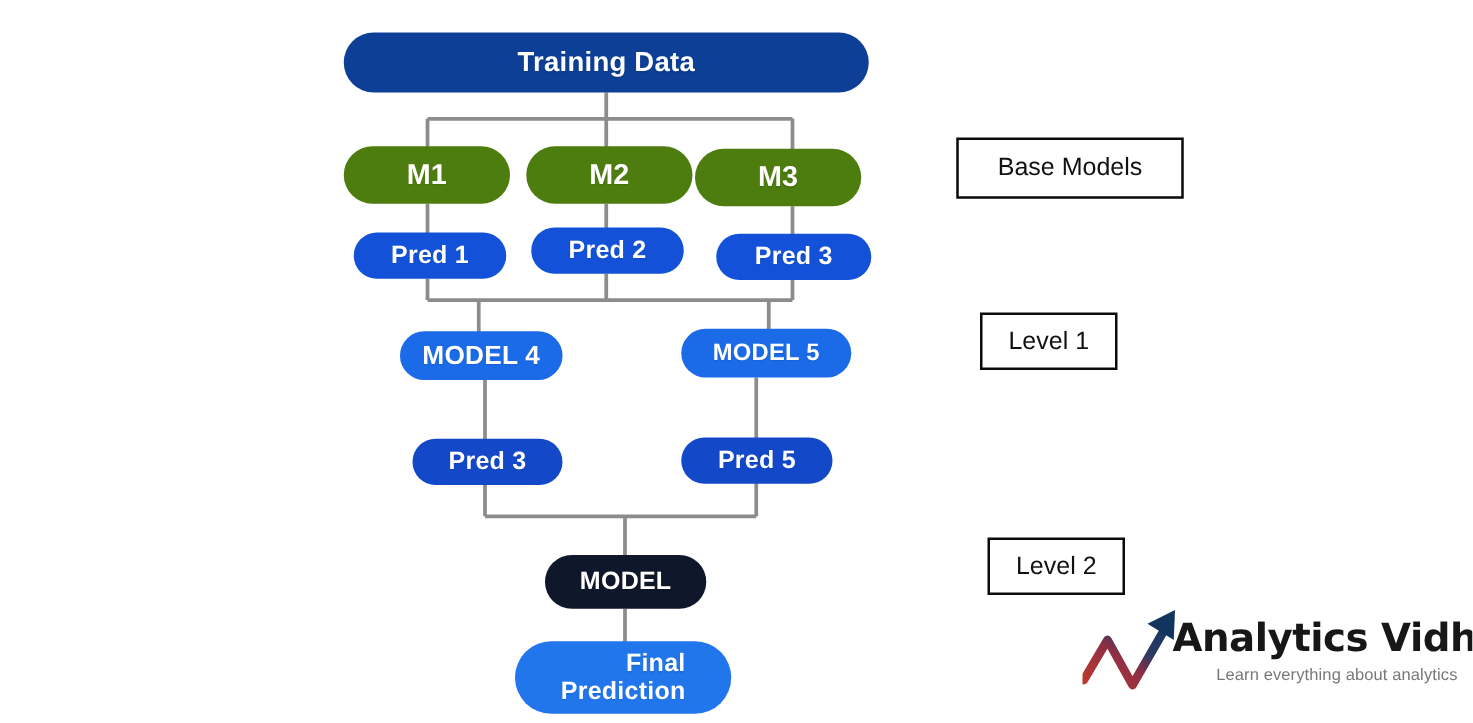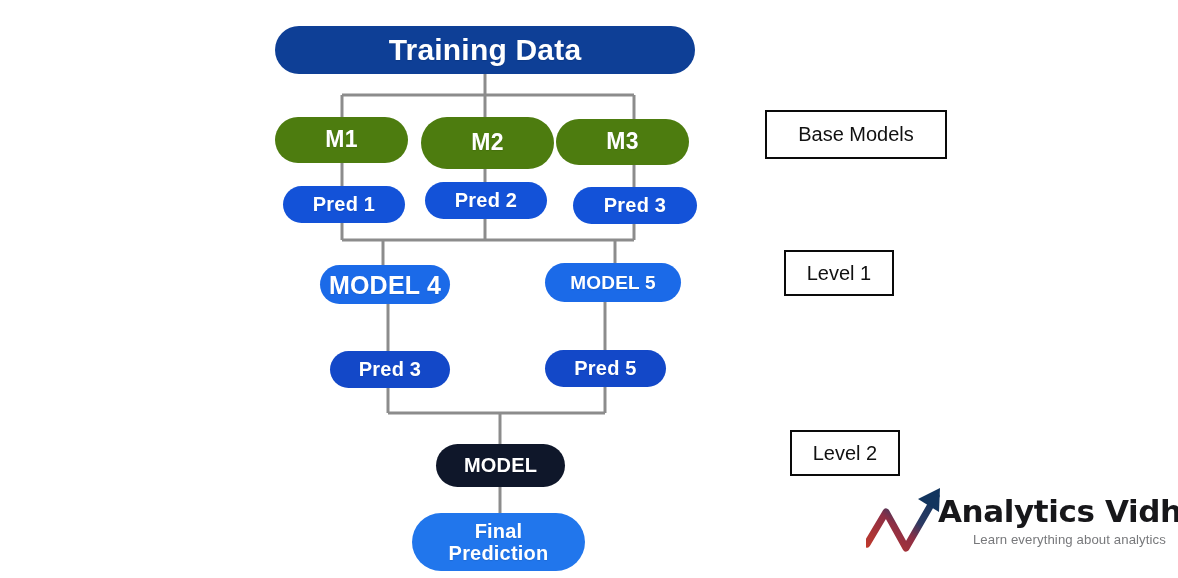--- a/index.html
+++ b/index.html
@@ -135,63 +135,63 @@
 
       <path d="M 388 388 L 388 413"></path>
       <path d="M 605 386 L 605 413"></path>
       <path d="M 388 413 L 605 413"></path>
       <path d="M 500 413 L 500 446"></path>
 
       <path d="M 500 487 L 500 515"></path>
     </g>
   </svg>
 
-  <div class="node node-training" style="left:275px; top:26px; width:420px; height:48px; font-size:30px;">
+  <div class="node node-training" style="left:275px; top:26px; width:420px; height:48px; font-size:22px;">
     <span>Training Data</span>
   </div>
 
   <div class="node node-base" style="left:275px; top:117px; width:133px; height:46px; font-size:23px;">
     <span>M1</span>
   </div>
-  <div class="node node-base" style="left:421px; top:117px; width:133px; height:52px; font-size:23px;">
+  <div class="node node-base" style="left:421px; top:117px; width:133px; height:46px; font-size:23px;">
     <span>M2</span>
   </div>
   <div class="node node-base" style="left:556px; top:119px; width:133px; height:46px; font-size:23px;">
     <span>M3</span>
   </div>
 
   <div class="node node-pred123" style="left:283px; top:186px; width:122px; height:37px; font-size:20px;">
     <span>Pred 1</span>
   </div>
   <div class="node node-pred123" style="left:425px; top:182px; width:122px; height:37px; font-size:20px;">
     <span>Pred 2</span>
   </div>
   <div class="node node-pred123" style="left:573px; top:187px; width:124px; height:37px; font-size:20px;">
     <span>Pred 3</span>
   </div>
 
-  <div class="node node-model45" style="left:320px; top:265px; width:130px; height:39px; font-size:25px;">
+  <div class="node node-model45" style="left:320px; top:265px; width:130px; height:39px; font-size:21px;">
     <span>MODEL 4</span>
   </div>
   <div class="node node-model45" style="left:545px; top:263px; width:136px; height:39px; font-size:19px;">
     <span>MODEL 5</span>
   </div>
 
   <div class="node node-pred45" style="left:330px; top:351px; width:120px; height:37px; font-size:20px;">
     <span>Pred 3</span>
   </div>
   <div class="node node-pred45" style="left:545px; top:350px; width:121px; height:37px; font-size:20px;">
     <span>Pred 5</span>
   </div>
 
   <div class="node node-model" style="left:436px; top:444px; width:129px; height:43px; font-size:20px;">
     <span>MODEL</span>
   </div>
 
-  <div class="node node-final" style="left:412px; top:513px; width:173px; height:58px; font-size:20px;">
+  <div class="node node-final" style="left:412px; top:513px; width:173px; height:58px; font-size:20px;text-align:right;">
     <span style="white-space:pre-line;">Final
 Prediction</span>
   </div>
 
   <div class="legend-box" style="left:733px; top:110px; width:182px; height:49px; font-size:20px;">
     <span>Base Models</span>
   </div>
   <div class="legend-box" style="left:752px; top:250px; width:110px; height:46px; font-size:20px;">
     <span>Level 1</span>
   </div>

